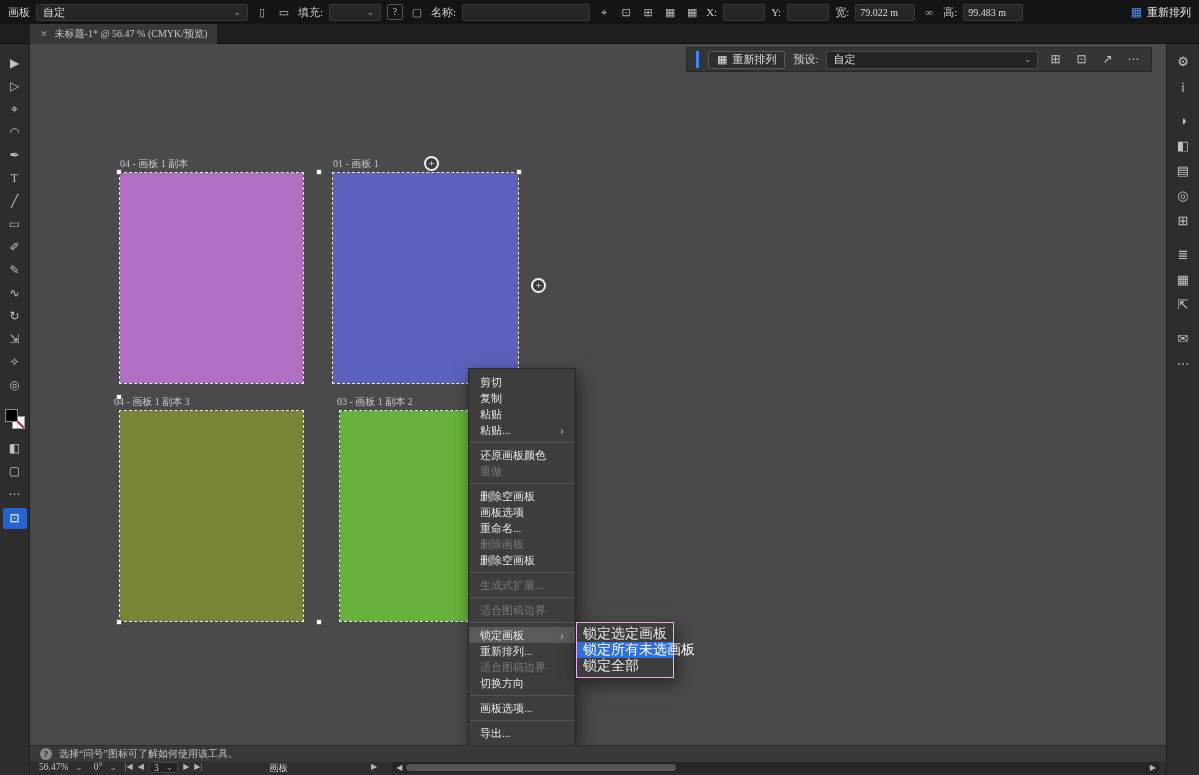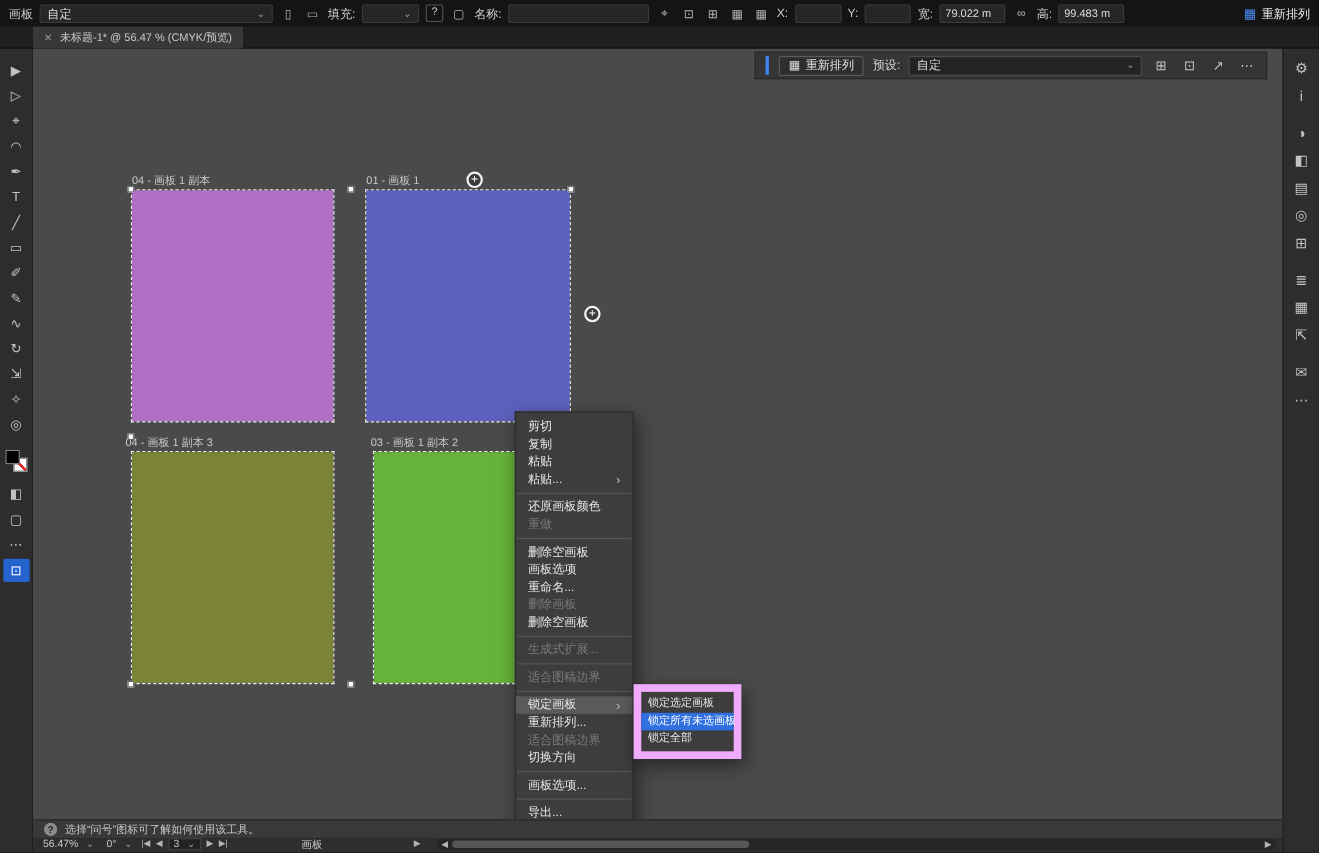--- a/index.html
+++ b/index.html
@@ -1,18 +1,18 @@
 <!DOCTYPE html>
 <html><head>
 <meta charset="utf-8">
 <style>
   * { margin:0; padding:0; box-sizing:border-box; }
   html,body { background:#111; }
   #app { position:relative; width:1199px; height:775px; overflow:hidden;
-         font-family:Liberation Sans, sans-serif; color:#ddd; font-size:11px; }
+         font-family:Liberation Serif, serif; color:#ddd; font-size:11px; }
 
   
   .topbar { position:absolute; top:0; left:0; width:100%; height:24px; background:#141414;
             display:flex; align-items:center; gap:6px; padding:0 8px; z-index:30; }
   .tb-label { color:#cfcfcf; white-space:nowrap; }
   .dd { background:#262626; border:1px solid #3a3a3a; height:17px; display:flex; align-items:center;
         justify-content:space-between; padding:0 6px; border-radius:2px; color:#ddd; }
   .dd-wide { width:212px; }
   .dd-small { width:52px; }
   .chev { color:#9a9a9a; font-size:9px; margin-left:4px; line-height:1; }
@@ -80,31 +80,31 @@
   .h6{left:86px;top:575px} .h7{left:286px;top:575px} .h8{left:486px;top:575px}
 
   .plus-cursor { position:absolute; width:15px; height:15px; border-radius:50%; border:2px solid #f2f2f2;
                  background:rgba(35,35,35,0.35); color:#fff; display:flex; align-items:center;
                  justify-content:center; font-size:11px; line-height:1; z-index:6; }
   .pc1 { left:394px; top:112px; } .pc2 { left:501px; top:234px; }
 
   
   .menu { position:absolute; left:438px; top:324px; width:108px; background:#3d3d3d;
           border:1px solid #292929; box-shadow:3px 6px 16px rgba(0,0,0,0.5); padding:5px 0;
-          font-size:11px; z-index:10;margin-top:6px; }
+          font-size:11px; z-index:10; }
   .mi { height:16px; line-height:16px; padding:0 11px; color:#e8e8e8; display:flex;
         justify-content:space-between; align-items:center; white-space:nowrap; }
   .mi.dis { color:#7a7a7a; }
   .mi.open { background:#5a5a5a; }
   .sub-arrow { color:#c0c0c0; font-size:12px; }
   .msep { height:1px; background:#585858; margin:4px 1px; }
 
   .submenu { position:absolute; left:546px; top:578px; width:98px; background:#3d3d3d;
-             border:7px solid #f0abfc; box-shadow:3px 6px 16px rgba(0,0,0,0.5); padding:3px 0;
-             font-size:10px; z-index:11; }
+             border:1px solid #f0abfc; box-shadow:3px 6px 16px rgba(0,0,0,0.5); padding:3px 0;
+             font-size:14px; z-index:11; }
   .smi { height:16px; line-height:16px; padding:0 6px; color:#e8e8e8; white-space:nowrap; }
   .smi.hl { background:#2f6fe0; color:#fff; }
 
   
   .hint-bar { position:absolute; left:30px; right:33px; top:745px; height:17px; background:#393939;
               border-top:1px solid #2b2b2b; display:flex; align-items:center; gap:7px; padding:0 10px;
               font-size:10px; color:#c6c6c6; z-index:26; }
   .hint-ic { width:12px; height:12px; border-radius:50%; background:#8a8a8a; color:#222; font-size:9px;
              display:flex; align-items:center; justify-content:center; font-weight:bold; flex:none; }
 

